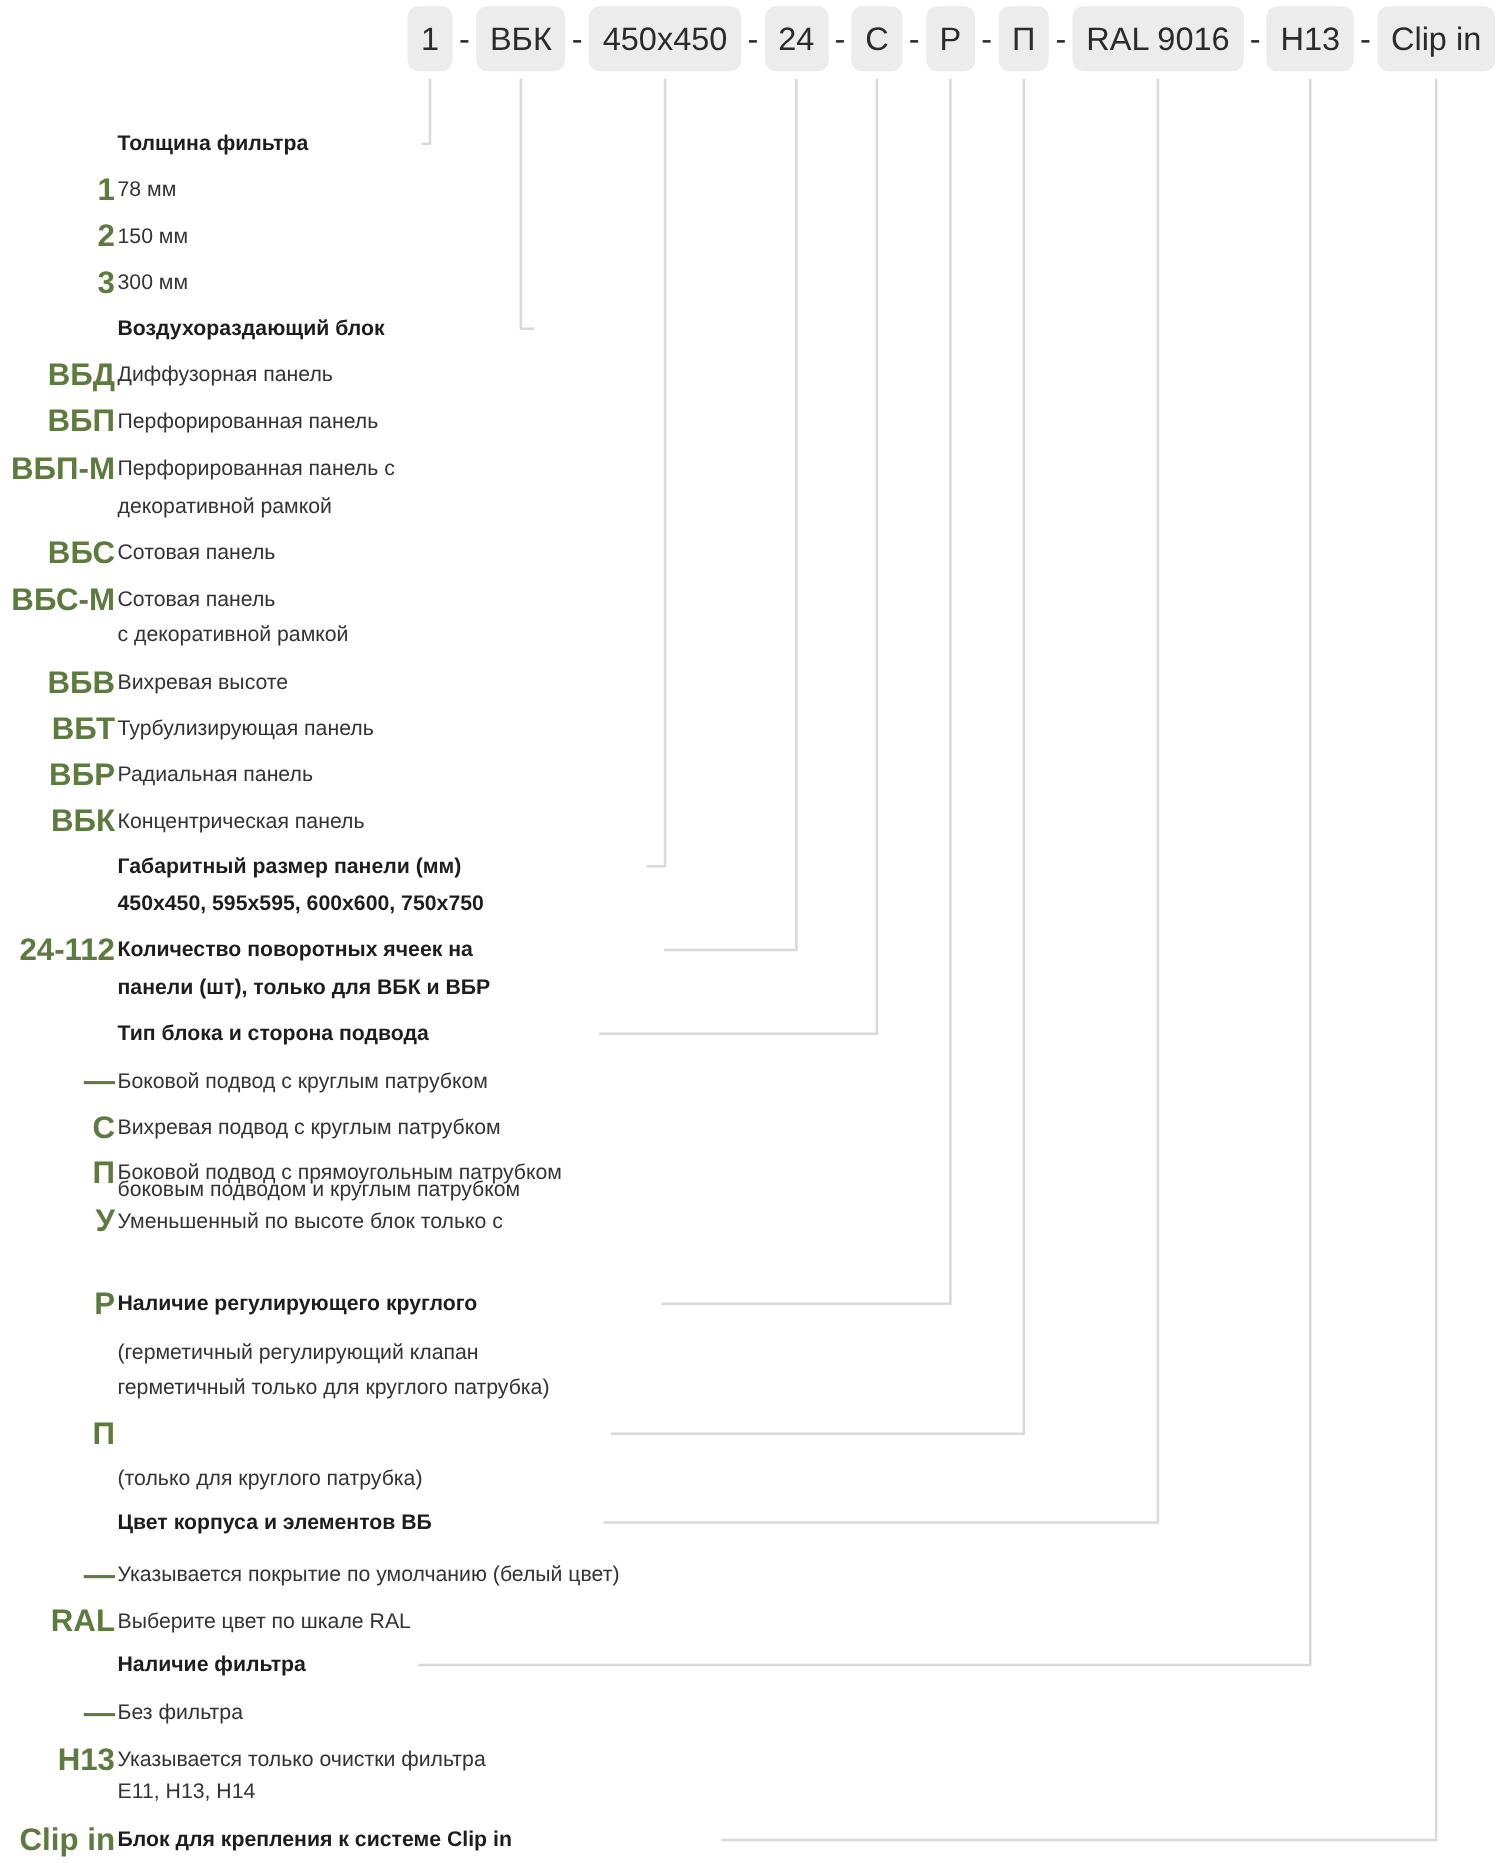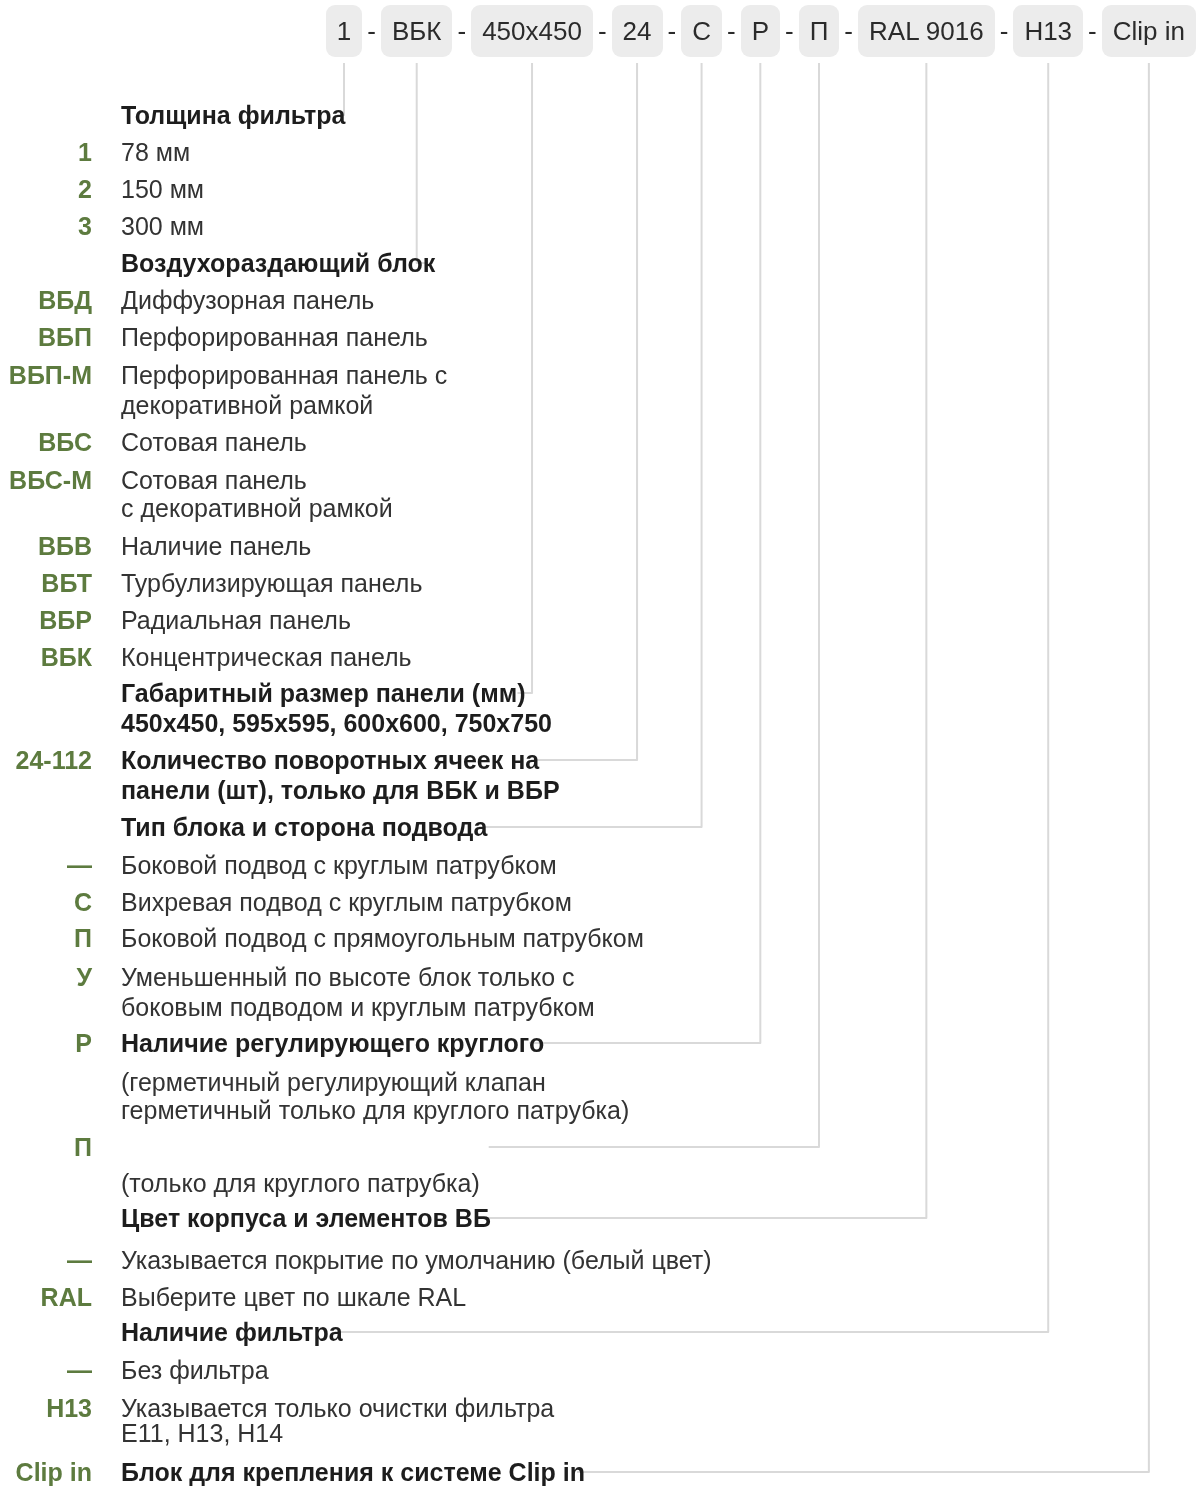--- a/index.html
+++ b/index.html
@@ -10,21 +10,21 @@
   }
   #connectors{position:absolute;left:0;top:0;width:1200px;height:1490px;z-index:1;}
   .code-row{position:absolute;top:5px;right:4px;display:flex;align-items:center;gap:5px;z-index:2;}
   .code-box{
     background:var(--boxbg);color:var(--boxink);font-size:26px;height:52px;line-height:52px;
     padding:0 11px;border-radius:9px;white-space:nowrap;
   }
   .sep{color:var(--boxink);font-size:26px;line-height:52px;}
   .row{position:absolute;left:0;display:flex;align-items:center;height:34px;transform:translateY(-50%);z-index:2;white-space:nowrap;}
   .code{width:92px;flex:none;text-align:right;color:var(--accent);font-weight:700;font-size:25px;}
-  .text{margin-left:29px;font-size:25px;color:var(--body);font-weight:400;}
+  .text{margin-left:2px;font-size:17px;color:var(--body);font-weight:400;}
   .hdr .text{font-weight:700;color:var(--ink);}
 </style>
 </head>
 <body>
 
 <div class="canvas" style="--accent: #5d7b3f; --ink: #1d1d1d; --body: #333333; --line: #d9d9d9; --boxbg: #ececec; --boxink: #2b2b2b;">
 
   <svg id="connectors">
       <polyline points="337.359375,115 344.015625,115 344.015625,63" fill="none" stroke="#d9d9d9" stroke-width="2" stroke-linejoin="round"></polyline>
       <polyline points="427.328125,263 416.703125,263 416.703125,63" fill="none" stroke="#d9d9d9" stroke-width="2" stroke-linejoin="round"></polyline>
@@ -104,21 +104,21 @@
   <div class="row" style="top:480px">
     <span class="code">ВБС-М</span>
     <span class="text">Сотовая панель</span>
   </div>
   <div class="row" style="top:508px">
     <span class="code"></span>
     <span class="text">с декоративной рамкой</span>
   </div>
   <div class="row" style="top:546px">
     <span class="code">ВБВ</span>
-    <span class="text">Наличие панель</span>
+    <span class="text">Вихревая высоте</span>
   </div>
   <div class="row" style="top:620px">
     <span class="code">ВБР</span>
     <span class="text">Радиальная панель</span>
   </div>
   <div class="row" style="top:583px">
     <span class="code">ВБТ</span>
     <span class="text">Турбулизирующая панель</span>
   </div>
   <div class="row" style="top:657px">
@@ -157,21 +157,21 @@
     <span class="text">Вихревая подвод с круглым патрубком</span>
   </div>
   <div class="row" style="top:938px">
     <span class="code">П</span>
     <span class="text">Боковой подвод с прямоугольным патрубком</span>
   </div>
   <div class="row" style="top:977px">
     <span class="code">У</span>
     <span class="text">Уменьшенный по высоте блок только с</span>
   </div>
-  <div class="row" style="top:1007px">
+  <div class="row" style="top:952px">
     <span class="code"></span>
     <span class="text">боковым подводом и круглым патрубком</span>
   </div>
 
   <div class="row hdr" style="top:1043px">
     <span class="code">Р</span>
     <span class="text">Наличие регулирующего круглого</span>
   </div>
   <div class="row" style="top:1082px">
     <span class="code"></span>

